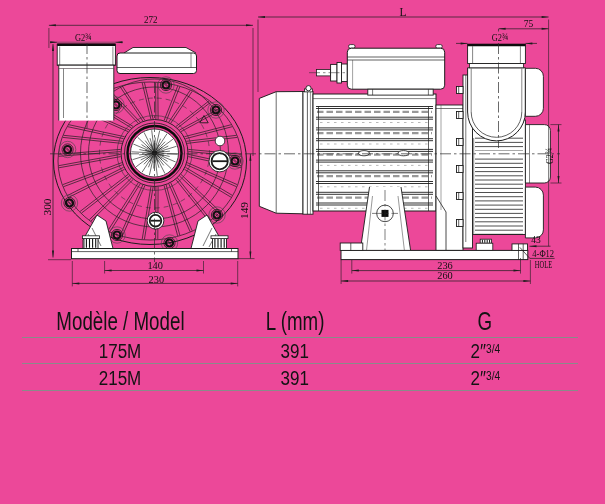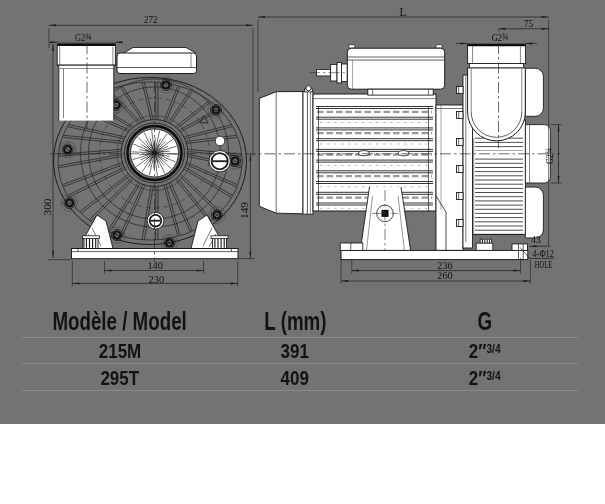--- a/index.html
+++ b/index.html
@@ -1,19 +1,19 @@
 <!DOCTYPE html>
 <html><head>
 <meta charset="utf-8">
 <style>
 html,body { margin:0; padding:0; background:#ffffff; }
-#page { position:relative; width:605px; height:424px; background:#737373; overflow:hidden; }
+#page { position:relative; width:605px; height:504px; background:#ec4899; overflow:hidden; }
 table { border-collapse:collapse; position:absolute; left:22px; top:303px; width:556px;
         font-family:"Liberation Sans", sans-serif; color:#131313; }
-td { text-align:center; font-weight:bold; padding:0; }
+td { text-align:center; font-weight:normal; padding:0; }
 tr { height:26.8px; }
 tr.hd { height:34px; }
 tr.b td { border-bottom:1px solid #8a8a8a; }
 td.c3 { padding-left:20px; }
 span.hx { display:inline-block; font-size:25px; transform:scaleX(0.75); white-space:nowrap; position:relative; top:2px; }
 span.vx { display:inline-block; font-size:20px; transform:scaleX(0.85); white-space:nowrap; position:relative; top:1px; }
 sup { font-size:12px; vertical-align:5px; }
 </style>
 </head>
 <body>
@@ -449,24 +449,24 @@
         <col style="width:154px">
         <col style="width:206px">
       </colgroup>
 <tbody>
         <tr class="hd b">
           <td><span class="hx">Modèle / Model</span></td>
           <td><span class="hx">L (mm)</span></td>
           <td class="c3"><span class="hx">G</span></td>
         </tr>
 <tr class="b">
-          <td><span class="vx">215M</span></td>
+          <td><span class="vx">175M</span></td>
           <td><span class="vx">391</span></td>
           <td class="c3"><span class="vx">2″<sup>3/4</sup></span></td>
         </tr>
 <tr class="b">
-          <td><span class="vx">295T</span></td>
-          <td><span class="vx">409</span></td>
+          <td><span class="vx">215M</span></td>
+          <td><span class="vx">391</span></td>
           <td class="c3"><span class="vx">2″<sup>3/4</sup></span></td>
         </tr>
 </tbody>
     </table>
 </div>
 
 </body></html>

